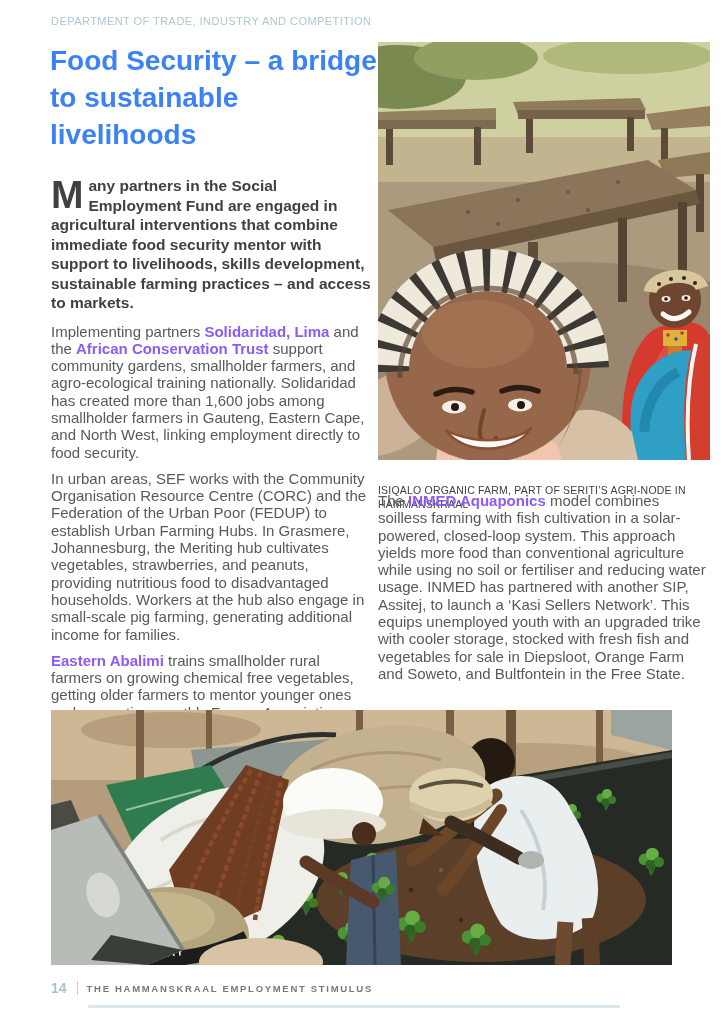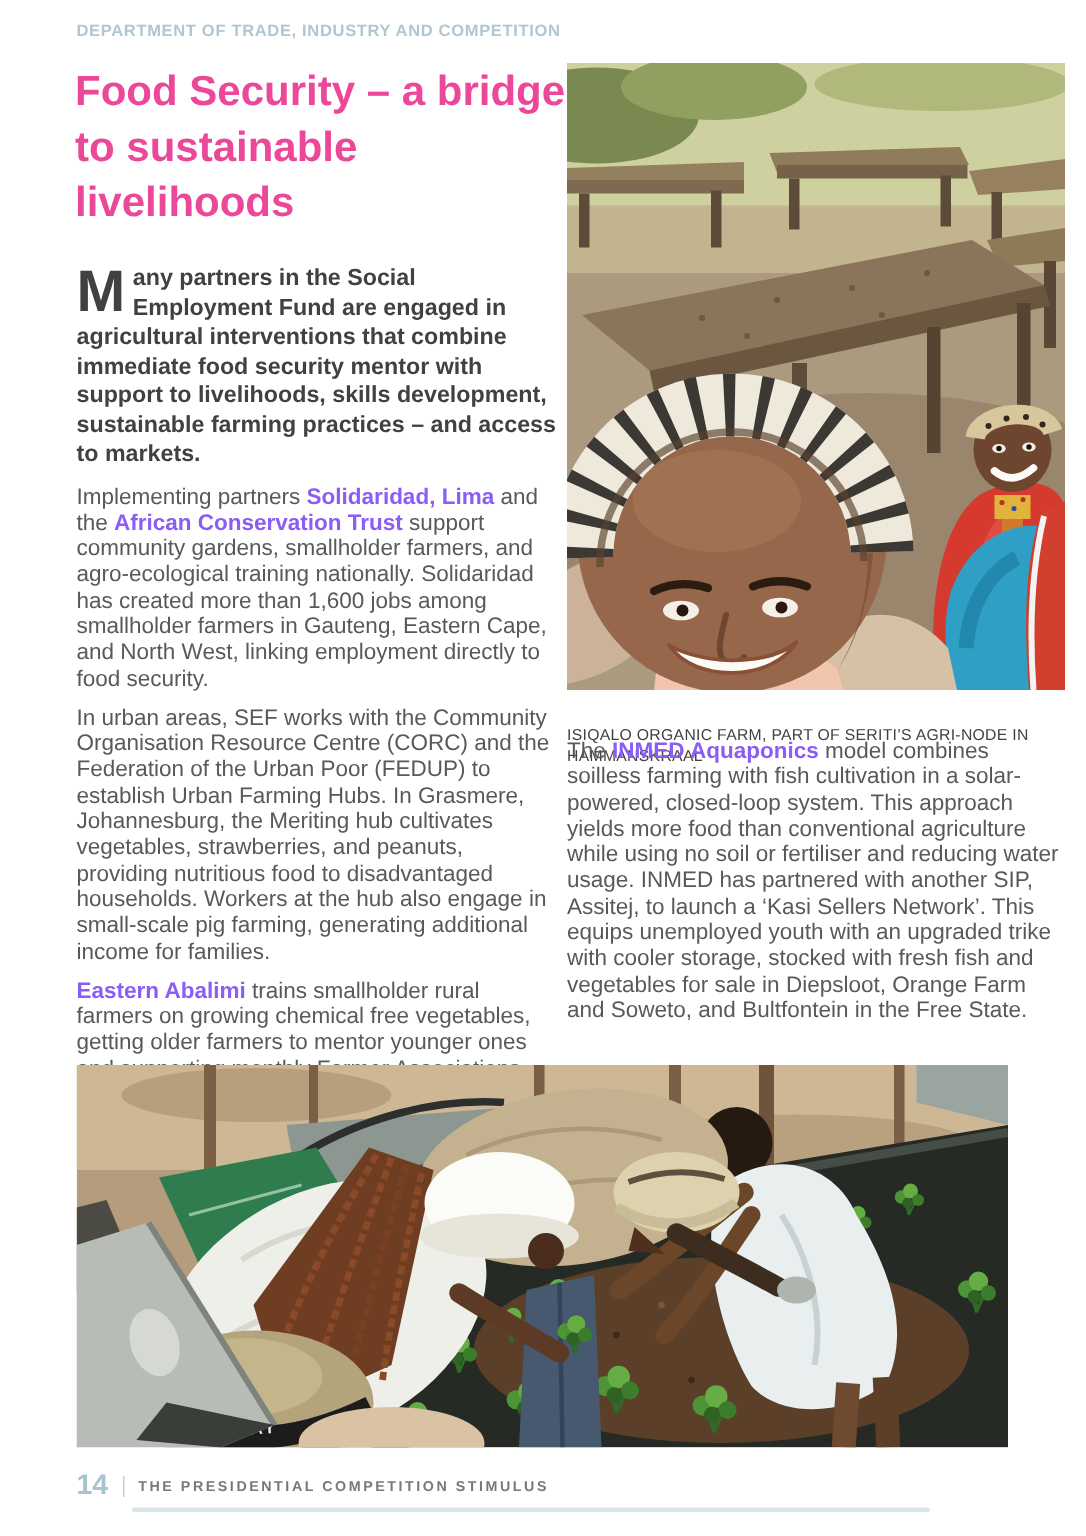--- a/index.html
+++ b/index.html
@@ -5,25 +5,25 @@
   html,body{margin:0;padding:0;}
   body{
     width:724px;height:1024px;background:#ffffff;position:relative;overflow:hidden;
     font-family:"Liberation Sans",sans-serif;
     -webkit-font-smoothing:antialiased;
   }
   .page{position:absolute;inset:0;}
 
   .eyebrow{
     position:absolute;left:51px;top:15px;width:340px;
-    font-size:11px;font-weight:bold;letter-spacing:.45px;color:#b0c6d1;
+    font-size:11px;font-weight:normal;letter-spacing:.45px;color:#b0c6d1;
   }
   .title{
     position:absolute;left:50px;top:42px;width:330px;margin:0;
-    font-size:28px;line-height:37px;font-weight:bold;color:#ec4899;
+    font-size:28px;line-height:37px;font-weight:bold;color:#3b82f6;
   }
 
   .left-col{position:absolute;left:51px;top:176px;width:322px;}
   .intro{
     margin:0 0 10px 0;font-size:15.5px;line-height:19.5px;font-weight:bold;color:#414042;
   }
   .dropcap{
     float:left;font-size:39px;line-height:33px;font-weight:bold;color:#414042;
     padding-right:5px;margin-top:2px;
   }
@@ -38,21 +38,21 @@
 
   .caption{
     position:absolute;left:378px;top:484px;width:320px;
     font-size:10.5px;line-height:13.5px;font-weight:normal;color:#414042;letter-spacing:.2px;
   }
   .right-p{position:absolute;left:378px;top:492px;width:334px;}
 
   .footer{
     position:absolute;left:51px;top:980px;display:flex;align-items:center;
   }
-  .pageno{font-size:19px;font-weight:bold;color:#a9c3cf;}
+  .pageno{font-size:14px;font-weight:bold;color:#a9c3cf;}
   .footdiv{display:inline-block;width:0;height:14px;border-left:1.5px solid #bccfd8;margin:0 9px 0 10px;}
   .foottext{font-size:9.5px;font-weight:bold;letter-spacing:1.7px;color:#77787b;padding-top:1px;}
   .bottom-rule{
     position:absolute;left:88px;top:1005px;width:532px;height:2.5px;background:#d8e5ea;border-radius:2px;
   }
 </style>
 </head>
 <body>
 
 <div class="page">
@@ -266,18 +266,18 @@
         <line x1="48" y1="105" x2="132" y2="240" stroke="#7e837d" stroke-width="4"></line>
         <ellipse cx="52" cy="185" rx="16" ry="23" fill="#d6d8d2" transform="rotate(-18 52 185)"></ellipse>
         <polygon points="60,225 132,240 96,255 40,250" fill="#3a3e38"></polygon>
       </g>
     </svg>
   </figure>
 
   <div class="footer">
     <span class="pageno">14</span>
     <span class="footdiv"></span>
-    <span class="foottext">THE PRESIDENTIAL COMPETITION STIMULUS</span>
+    <span class="foottext">THE HAMMANSKRAAL EMPLOYMENT STIMULUS</span>
   </div>
 
   <div class="bottom-rule"></div>
 
 </div>
 
 </body></html>

